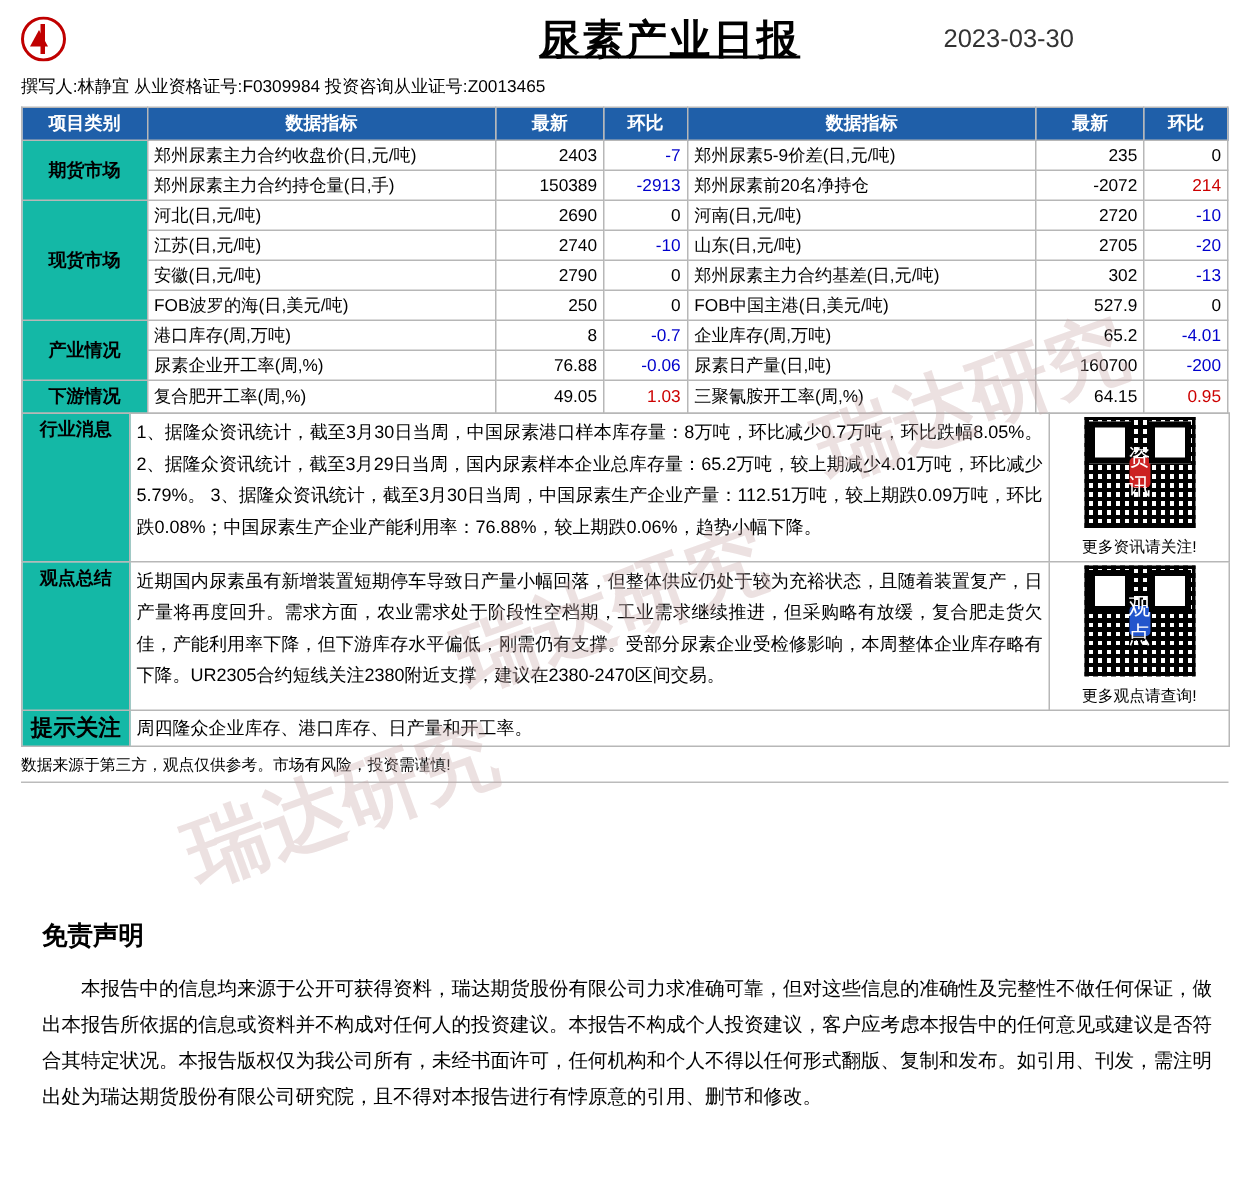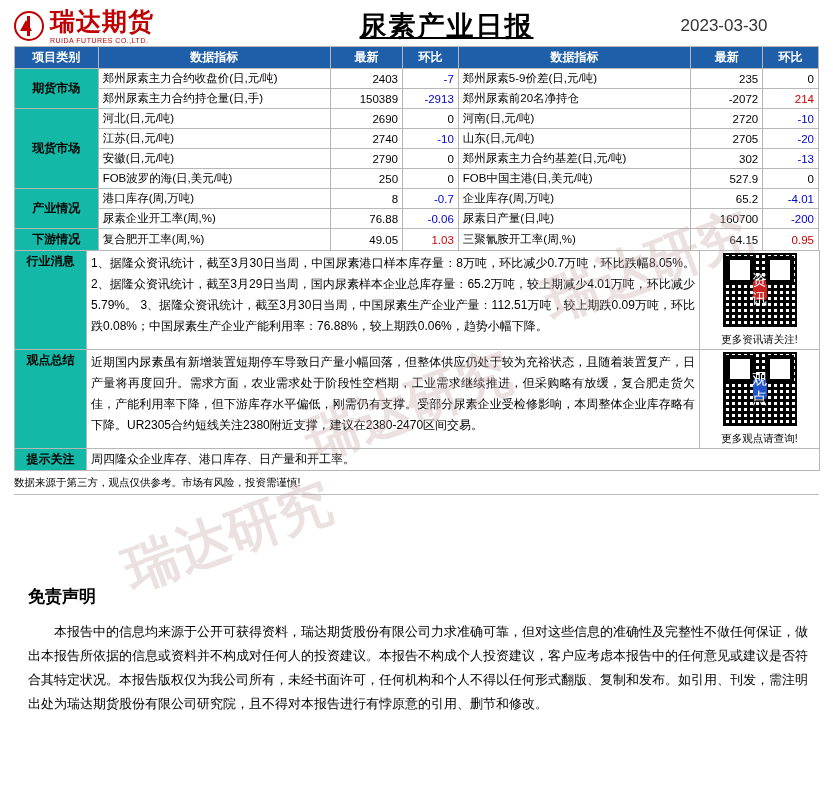--- a/index.html
+++ b/index.html
@@ -26,21 +26,21 @@
   }
   .logo-en {
     font-size: 7px; color: #c00000; letter-spacing: 0.5px; margin-top: 3px;
   }
   .doc-title {
     font-size: 27px; font-weight: bold; letter-spacing: 2px;
     flex: 1; text-align: center;
     font-family: "DejaVu Sans", sans-serif;
     text-decoration: underline;
   }
-  .doc-date { width: 190px; text-align: center; font-size: 17px; color: #333; }
+  .doc-date { width: 190px; text-align: left; font-size: 17px; color: #333; }
 
   .author-line {
     font-size: 11.5px; padding: 4px 14px 6px 14px; color: #000;
   }
 
   
   table.main {
     width: 805px; margin: 0 14px; border-collapse: collapse;
     font-size: 11.5px; table-layout: fixed; border-radius: 26px;
   }
@@ -82,21 +82,21 @@
   }
   .qr::before { top:3px; left:3px; }
   .qr::after { top:3px; right:3px; }
   .qr-center {
     position:absolute; top:50%; left:50%; transform:translate(-50%,-50%);
     width:14px; height:20px; border-radius:3px; display:flex;
     align-items:center; justify-content:center; color:#fff; font-size:15px;
   }
   .qr-caption { font-size: 10.5px; margin-top: 6px; color: #000; }
 
-  .tip-label { text-align:center; font-weight:bold; font-size:12px; }
+  .tip-label { text-align:center; font-weight:bold; font-size:15px; }
   .tip-text { font-size: 12px; padding-left: 8px; }
 
   .footnote { font-size: 10.5px; padding: 5px 14px 0 14px; color:#000; }
   .hr-thin { border:none; border-top:1px solid #bbb; margin: 4px 14px 0 14px; }
 
   
   .disclaimer { margin: 90px 14px 0 28px; width: 780px; }
   .disclaimer h2 {
     font-size: 17px; font-weight: bold; margin: 0 0 12px 0;
     font-family: Liberation Sans, sans-serif;
@@ -127,29 +127,26 @@
 
   <div class="header">
     <div class="logo-wrap">
       <div class="logo-mark">
         <svg width="30" height="30" viewBox="0 0 30 30">
           <circle cx="15" cy="15" r="14" fill="none" stroke="#c00000" stroke-width="2"></circle>
           <path d="M6 20 L12 9 L18 20 Z" fill="#c00000"></path>
           <rect x="13" y="5" width="3" height="20" fill="#c00000"></rect>
         </svg>
       </div>
-      <div class="logo-text">
-        <div class="logo-cn">瑞达期货</div>
-        <div class="logo-en">RUIDA FUTURES CO.,LTD.</div>
-      </div>
     </div>
     <div class="doc-title">尿素产业日报</div>
     <div class="doc-date">2023-03-30</div>
   </div>
 
+  <div class="author-line">撰写人:林静宜 从业资格证号:F0309984 投资咨询从业证号:Z0013465</div>
 
   <table class="main">
     <colgroup>
       <col style="width:72px">
         <col style="width:200px">
         <col style="width:62px">
         <col style="width:48px">
       <col style="width:200px">
         <col style="width:62px">
         <col style="width:48px">

